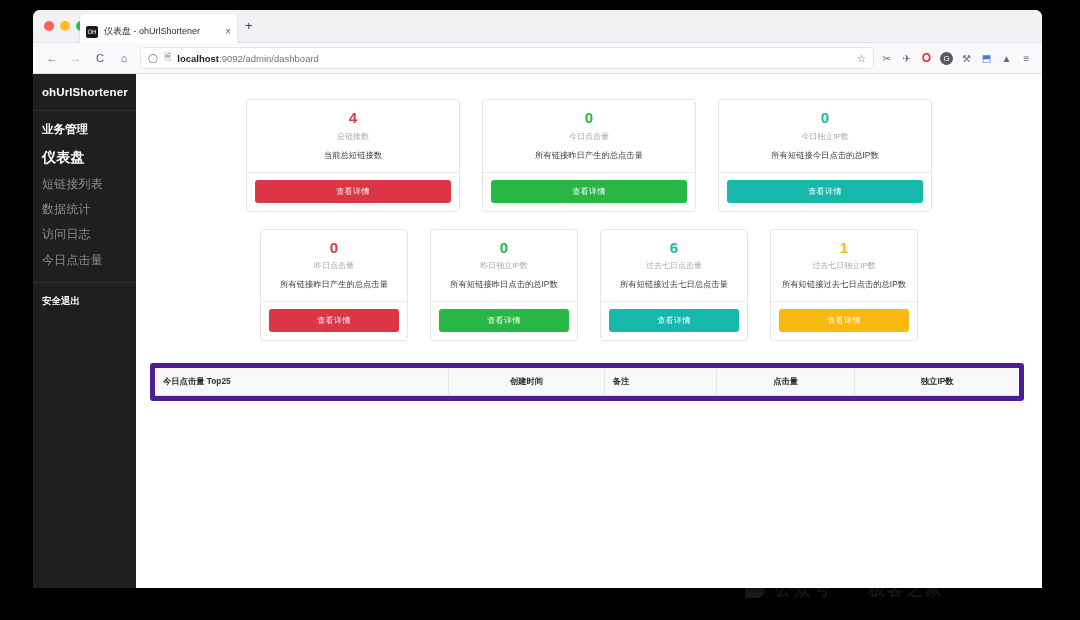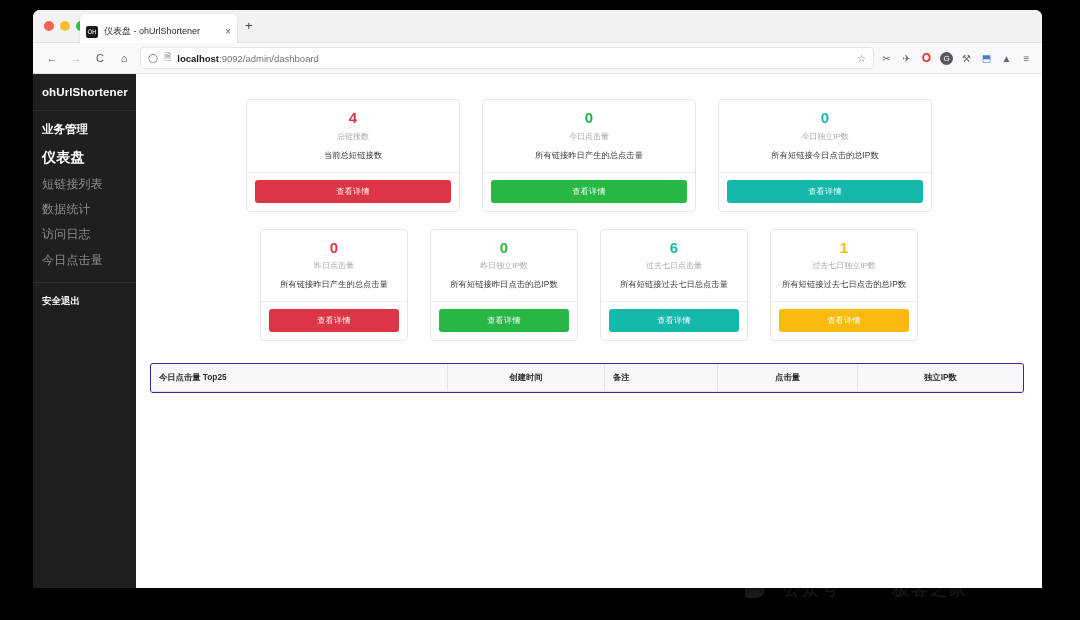--- a/index.html
+++ b/index.html
@@ -7,21 +7,21 @@
     width: 1080px; height: 620px;
     overflow: hidden;
     background: #000;
     font-family: "Liberation Sans", "DejaVu Sans", sans-serif;
   }
   #root { position: relative; width: 1080px; height: 620px; background:#000; }
 
   
   .watermark {
     position: absolute; left: 745px; top: 578px;
-    display: flex; align-items: center; gap: 18px;
+    display: flex; align-items: center; gap: 10px;
     color: #1a1a1a; font-size: 17px; font-weight: bold;
     letter-spacing: 2px; white-space: nowrap;
     filter: blur(0.6px);
   }
   .wm-bubble {
     width: 20px; height: 17px; background: #1d1d1d;
     border-radius: 9px 9px 9px 2px;
   }
   .wm-gap { display:inline-block; width: 16px; }
 
@@ -156,21 +156,21 @@
     display:block; width:100%; border:none; border-radius: 3px;
     color:#fff; font-size: 8px; font-weight: normal;
     padding: 6px 0; cursor: pointer;
     font-family:"Liberation Sans","DejaVu Sans",sans-serif;
     letter-spacing: 0.4px;
   }
 
   
   .table-wrap {
     margin: 22px 18px 0 14px;
-    border: 1px solid #4c1d95; border-radius: 3px;
+    border: 5px solid #4c1d95; border-radius: 3px;
     overflow: hidden; background:#6d28d9;
   }
   table.dash { width: 100%; border-collapse: collapse; }
   table.dash thead th {
     background: #f7f8f9; font-size: 8.3px; color:#2e2e2e; font-weight: bold;
     padding: 8px 8px; 
     border-right: 1px solid #e6e6e6; border-bottom: 1px solid #e0e0e0;
     white-space: nowrap;
   }
   table.dash thead th:last-child { border-right: none; }

